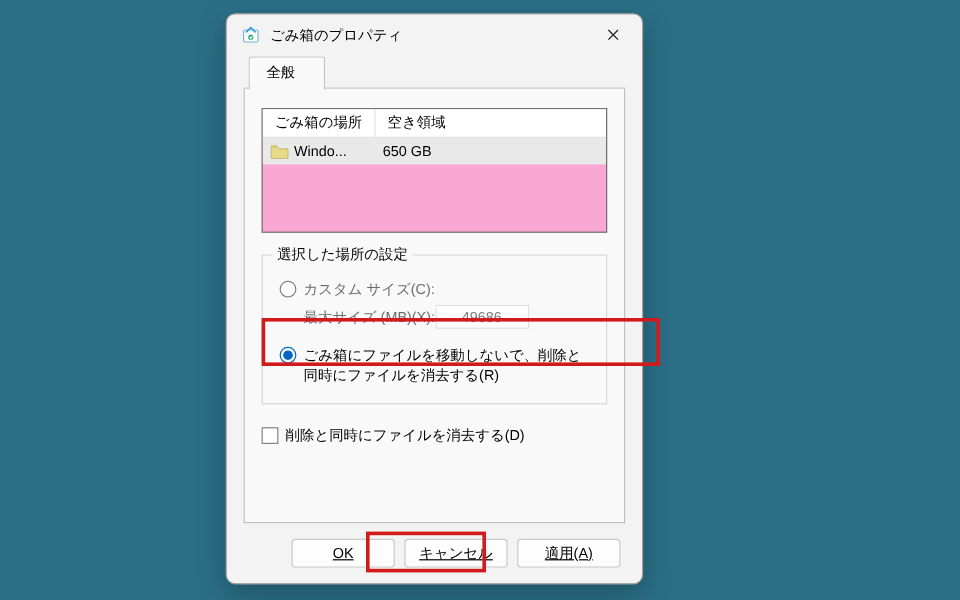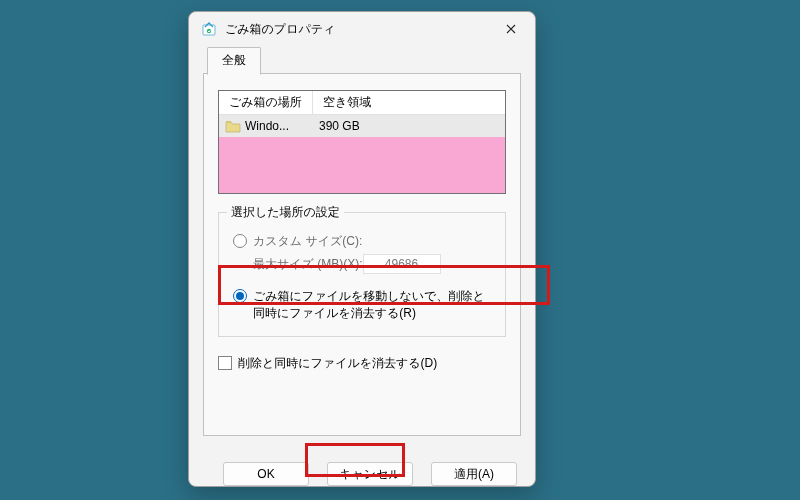--- a/index.html
+++ b/index.html
@@ -51,21 +51,21 @@
     position: relative;
     padding: 0 14px;
   }
   .tab-underline {
     position: absolute; left: 14px; right: 14px; bottom: 0;
     height: 1px; background: #c0c0c0;
   }
   .tab {
     position: relative;
     display: inline-block;
-    padding: 4px 14px 5px 14px;
+    padding: 4px 24px 5px 14px;
     background: #f9f9f9;
     border: 1px solid #c0c0c0;
     border-bottom: 1px solid #f9f9f9;
     border-radius: 2px 2px 0 0;
     font-size: 12px;
     z-index: 1;
     margin-left: 4px;
     top: 1px;
   }
   .tab-body {
@@ -146,23 +146,24 @@
     width: 14px; height: 14px; border: 1px solid #828282; background: #fff;
     flex: none; margin-top: 1px;
   }
   .highlight {
     position: absolute;
     border: 3px solid #d21a1a;
     pointer-events: none;
   }
   .buttons {
     height: 50px;
-    display: flex; align-items: flex-end; justify-content: flex-end;
-    gap: 18px; padding: 0 18px;
-    position: relative;
+    display: flex; align-items: center; justify-content: flex-end;
+    gap: 8px; padding: 0 18px;
+    position: relative;
+    text-decoration: underline;
   }
   .btn {
     width: 86px; height: 24px;
     background: #fdfdfd;
     border: 1px solid #cacaca;
     border-radius: 3px;
     font-size: 12px;
     display: flex; align-items: center; justify-content: center;
   }
   .ellipsis { white-space: nowrap; overflow: hidden; text-overflow: ellipsis; }
@@ -205,21 +206,21 @@
       <div class="grid-row">
         <div class="cell c1 ellipsis">
           <span class="cell-icon">
             <svg viewBox="0 0 16 16" width="16" height="16">
               <path d="M1 4 h5 l1.5 2 H15 v8 H1 z" fill="#e9d98b" stroke="#b8a85e" stroke-width="0.6"></path>
               <rect x="1" y="3" width="5" height="2" fill="#d6c56e"></rect>
             </svg>
           </span>
           <span>Windo...</span>
         </div>
-        <div class="cell">390 GB</div>
+        <div class="cell">650 GB</div>
       </div>
     </div>
 
     <div class="groupbox">
       <div class="group-title">選択した場所の設定</div>
 
       <label class="radio-row disabled">
         <span class="radio-dot"></span>
         <span>カスタム サイズ(C):</span>
       </label>

